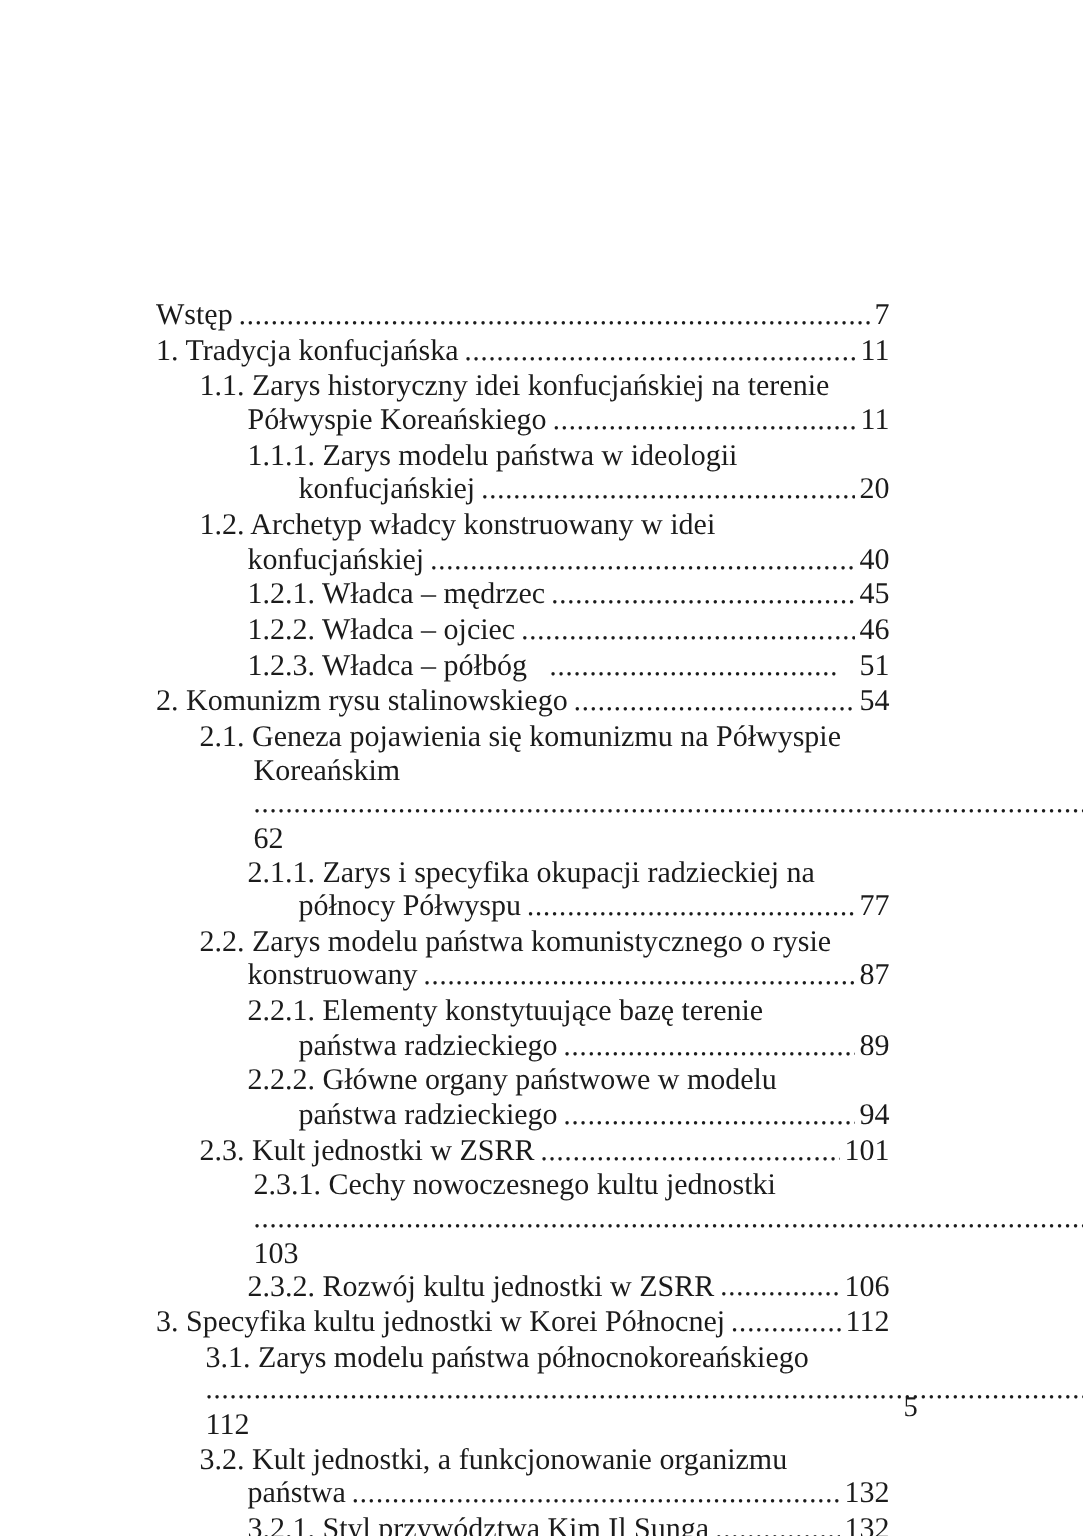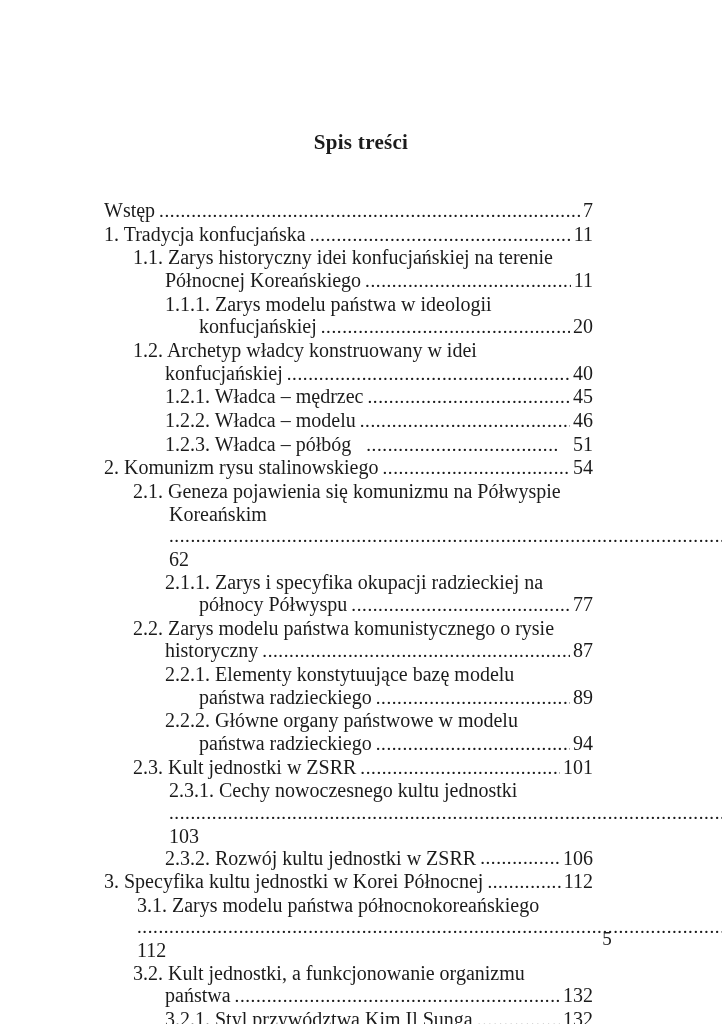--- a/index.html
+++ b/index.html
@@ -63,39 +63,38 @@
     width: 18px;
     text-align: center;
     font-size: 19px;
   }
 </style>
 </head>
 <body>
 
 <div class="page">
 
-  <h1 class="doc-title">Spis treści</h1>
 
   <div class="toc">
       <div class="toc-row" style="padding-left: 0px;">
     <span class="toc-line-text">Wstęp</span>
     <span class="toc-dots">............................................................................................................................................................................................................................</span>
     <span class="toc-page">7</span>
   </div>
       <div class="toc-row" style="padding-left: 0px;">
     <span class="toc-line-text">1. Tradycja konfucjańska</span>
     <span class="toc-dots">............................................................................................................................................................................................................................</span>
     <span class="toc-page">11</span>
   </div>
       <div class="toc-row" style="padding-left: 29px;">
     <span class="toc-line-text">1.1. Zarys historyczny idei konfucjańskiej na terenie</span>
 
   </div>
       <div class="toc-row" style="padding-left: 61px;">
-    <span class="toc-line-text">Północnej Koreańskiego</span>
+    <span class="toc-line-text">Półwyspie Koreańskiego</span>
     <span class="toc-dots">............................................................................................................................................................................................................................</span>
     <span class="toc-page">11</span>
   </div>
       <div class="toc-row" style="padding-left: 61px;">
     <span class="toc-line-text">1.1.1. Zarys modelu państwa w ideologii</span>
 
   </div>
       <div class="toc-row" style="padding-left: 95px;">
     <span class="toc-line-text">konfucjańskiej</span>
     <span class="toc-dots">............................................................................................................................................................................................................................</span>
@@ -109,21 +108,21 @@
     <span class="toc-line-text">konfucjańskiej</span>
     <span class="toc-dots">............................................................................................................................................................................................................................</span>
     <span class="toc-page">40</span>
   </div>
       <div class="toc-row" style="padding-left: 61px;">
     <span class="toc-line-text">1.2.1. Władca – mędrzec</span>
     <span class="toc-dots">............................................................................................................................................................................................................................</span>
     <span class="toc-page">45</span>
   </div>
       <div class="toc-row" style="padding-left: 61px;">
-    <span class="toc-line-text">1.2.2. Władca – modelu</span>
+    <span class="toc-line-text">1.2.2. Władca – ojciec</span>
     <span class="toc-dots">............................................................................................................................................................................................................................</span>
     <span class="toc-page">46</span>
   </div>
       <div class="toc-row" style="padding-left: 61px; gap: 11px;">
     <span class="toc-line-text">1.2.3. Władca – półbóg</span>
     <span class="toc-dots">............................................................................................................................................................................................................................</span>
     <span class="toc-page">51</span>
   </div>
       <div class="toc-row" style="padding-left: 0px;">
     <span class="toc-line-text">2. Komunizm rysu stalinowskiego</span>
@@ -146,26 +145,26 @@
       <div class="toc-row" style="padding-left: 95px;">
     <span class="toc-line-text">północy Półwyspu</span>
     <span class="toc-dots">............................................................................................................................................................................................................................</span>
     <span class="toc-page">77</span>
   </div>
       <div class="toc-row" style="padding-left: 29px;">
     <span class="toc-line-text">2.2. Zarys modelu państwa komunistycznego o rysie</span>
 
   </div>
       <div class="toc-row" style="padding-left: 61px;">
-    <span class="toc-line-text">historyczny</span>
+    <span class="toc-line-text">konstruowany</span>
     <span class="toc-dots">............................................................................................................................................................................................................................</span>
     <span class="toc-page">87</span>
   </div>
       <div class="toc-row" style="padding-left: 61px;">
-    <span class="toc-line-text">2.2.1. Elementy konstytuujące bazę modelu</span>
+    <span class="toc-line-text">2.2.1. Elementy konstytuujące bazę terenie</span>
 
   </div>
       <div class="toc-row" style="padding-left: 95px;">
     <span class="toc-line-text">państwa radzieckiego</span>
     <span class="toc-dots">............................................................................................................................................................................................................................</span>
     <span class="toc-page">89</span>
   </div>
       <div class="toc-row" style="padding-left: 61px;">
     <span class="toc-line-text">2.2.2. Główne organy państwowe w modelu</span>
 

